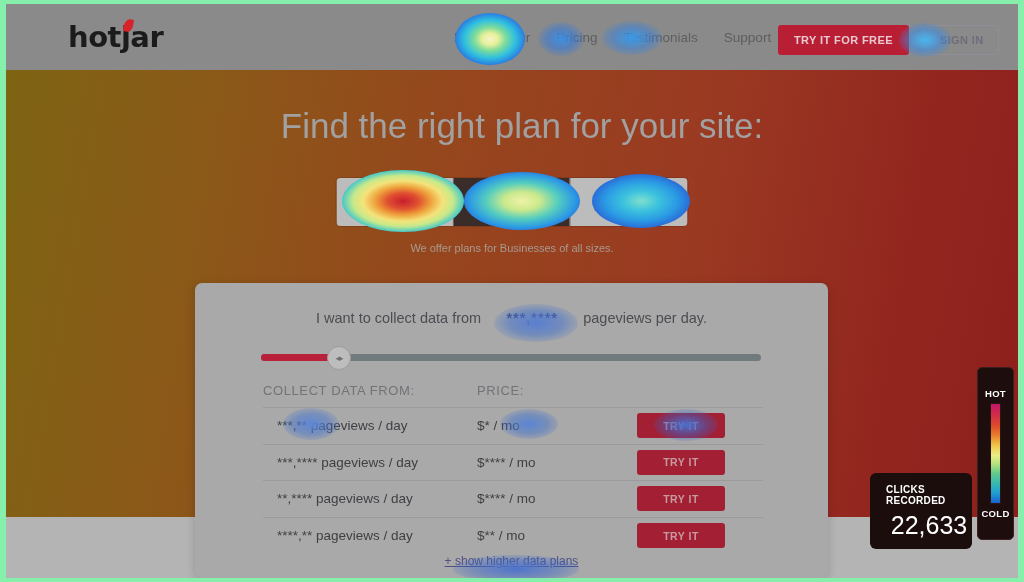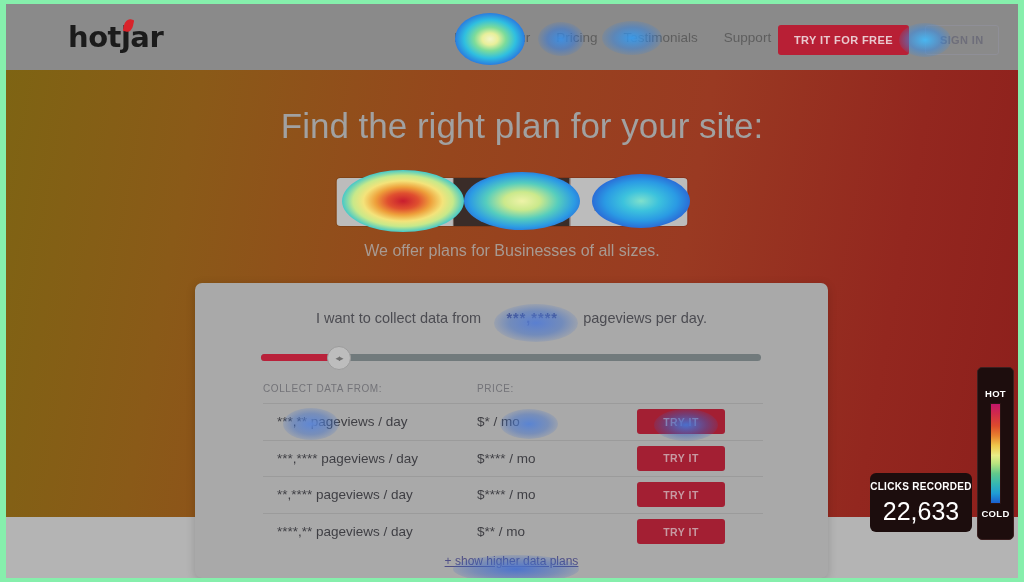--- a/index.html
+++ b/index.html
@@ -103,21 +103,21 @@
   }
   .icon-building::after {
     content: ""; position: absolute; left: 3.5px; top: 2.5px; width: 2px; height: 2px;
     color: currentColor;
     box-shadow: 0 0 0 1px currentColor, 4px 0 0 0 currentColor,
                 0 4px 0 0 currentColor, 4px 4px 0 0 currentColor,
                 0 8px 0 0 currentColor, 4px 8px 0 0 currentColor;
   }
   #hero-sub {
     position: absolute; left: 0; top: 172px; width: 1012px; text-align: center;
-    font-size: 16px; color: #a89a92; font-family: "Liberation Sans", sans-serif;
+    font-size: 11px; color: #a89a92; font-family: "Liberation Sans", sans-serif;
   }
   
   #card {
     position: absolute; left: 189px; top: 279px; width: 633px; height: 295px;
     background: #a9a9a9; border-radius: 7px;
     box-shadow: 0 2px 10px rgba(0,0,0,.18);
     overflow: hidden;
   }
   #collect-line {
     position: absolute; left: 0; top: 27px; width: 633px; text-align: center;
@@ -140,21 +140,21 @@
   }
   #slider-handle {
     position: absolute; left: 66px; top: 0; width: 24px; height: 24px;
     background: #bdbdbd; border: 1px solid #9c9c9c; border-radius: 50%;
     display: flex; align-items: center; justify-content: center;
     font-size: 9px; color: #707070; cursor: pointer;
     font-family: "DejaVu Sans", sans-serif; letter-spacing: -1px;
   }
   #table { position: absolute; left: 68px; top: 100px; width: 500px; }
   .thead {
-    display: flex; font-size: 10px; letter-spacing: .6px;
+    display: flex; font-size: 13px; letter-spacing: .6px;
     color: #737378; padding-bottom: 9px; border-bottom: 1px solid #9b9b9b;
     font-family: "Liberation Sans", sans-serif;
   }
   .th-plan { width: 214px; }
   .th-price { width: 160px; }
   .row {
     display: flex; align-items: center; height: 36.5px;
     border-bottom: 1px solid #9b9b9b;
     font-size: 13.5px; color: #3f3f44;
     font-family: "Liberation Sans", sans-serif;
@@ -189,24 +189,24 @@
   }
   #legend-bar {
     flex: 1; width: 11px; margin: 4px 0;
     background: linear-gradient(to bottom,
       #c3166b 0%, #d02a4a 10%, #dd4a2c 22%, #e8802e 32%,
       #efc64a 42%, #e9ed86 52%, #b9e47f 60%, #63c98a 70%,
       #37b9b0 80%, #1f9ed4 90%, #1a5fd0 100%);
     border: 1px solid #2a1414;
   }
   #clicks-box {
-    position: absolute; left: 864px; top: 469px; width: 102px; height: 59px;
+    position: absolute; left: 864px; top: 469px; width: 102px; height: 76px;
     background: #1c0d0d; border-radius: 6px;
     display: flex; flex-direction: column; align-items: center;
-    justify-content: center; gap: 5px;
+    justify-content: center; gap: 5px; padding-left: 16px;
   }
   #clicks-label {
     font-size: 10px; font-weight: 700; color: #fff; letter-spacing: .3px;
     font-family: "Liberation Sans", sans-serif;
   }
   #clicks-value {
     font-size: 25px; color: #fff; font-weight: 400;
     font-family: "Liberation Sans", sans-serif; line-height: 28px;
   }
 </style>

